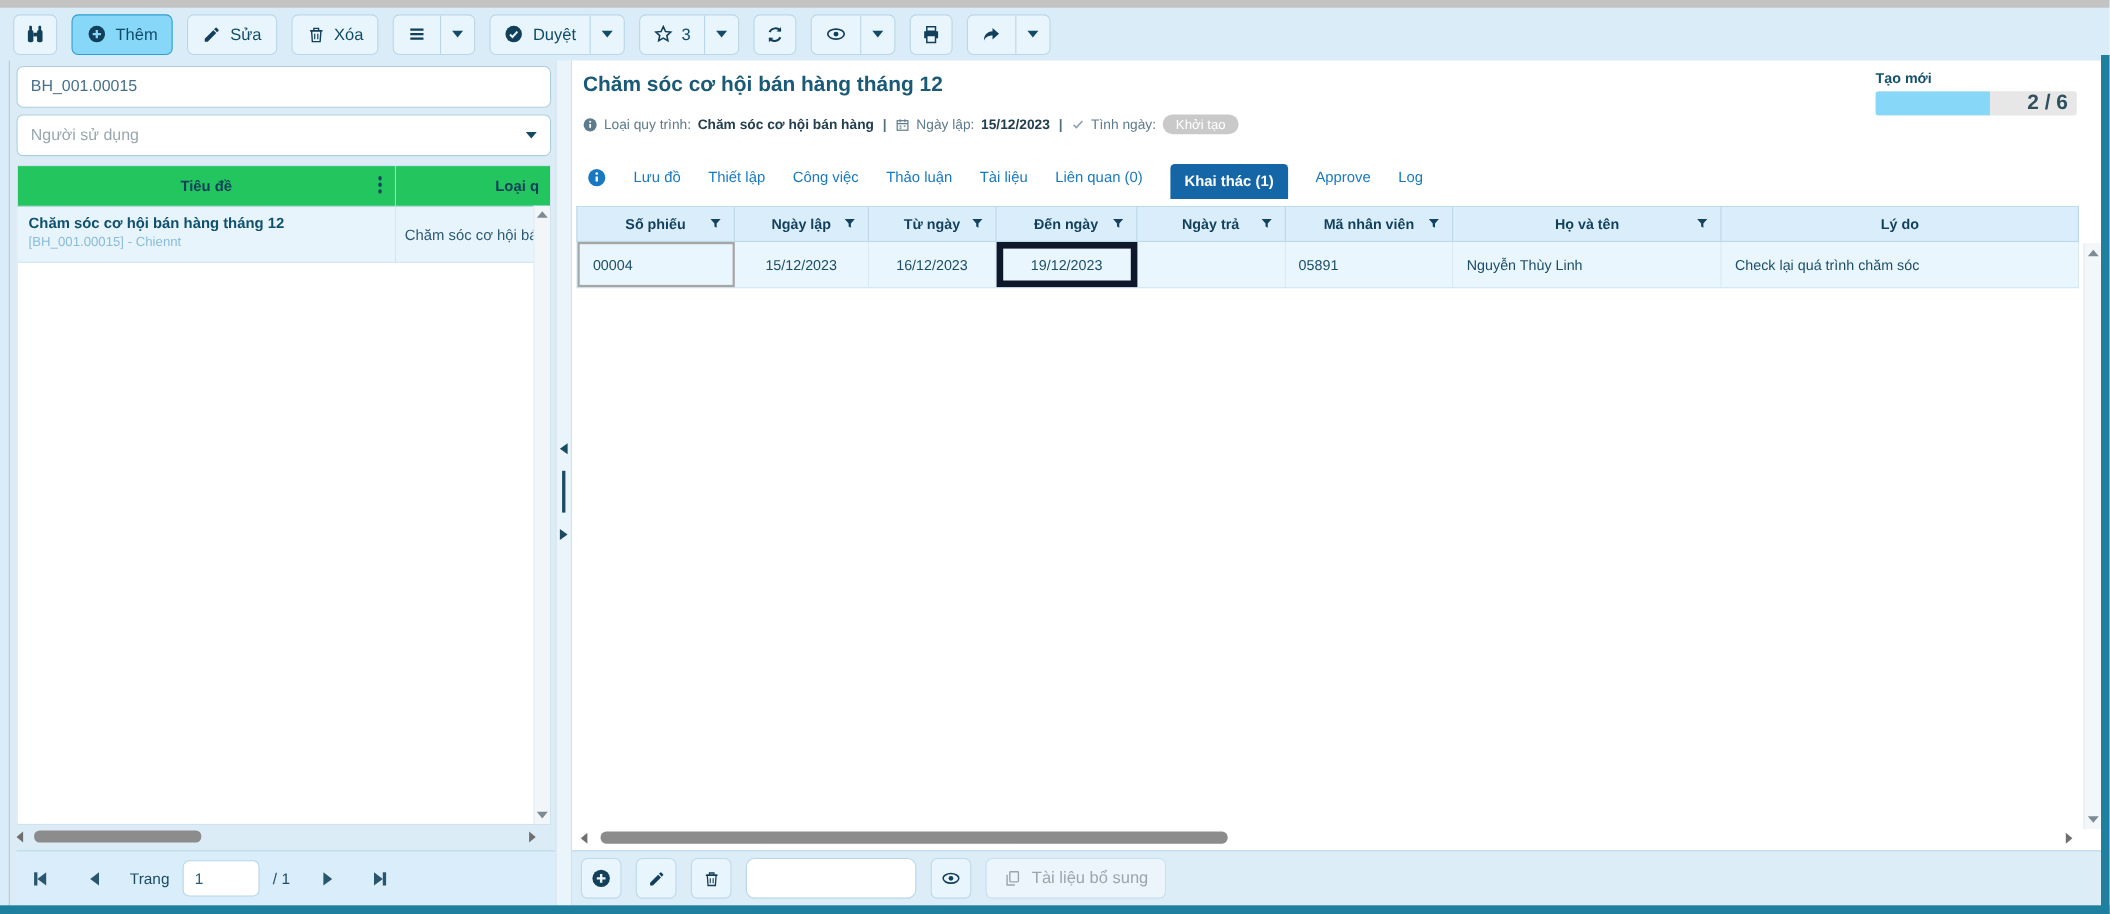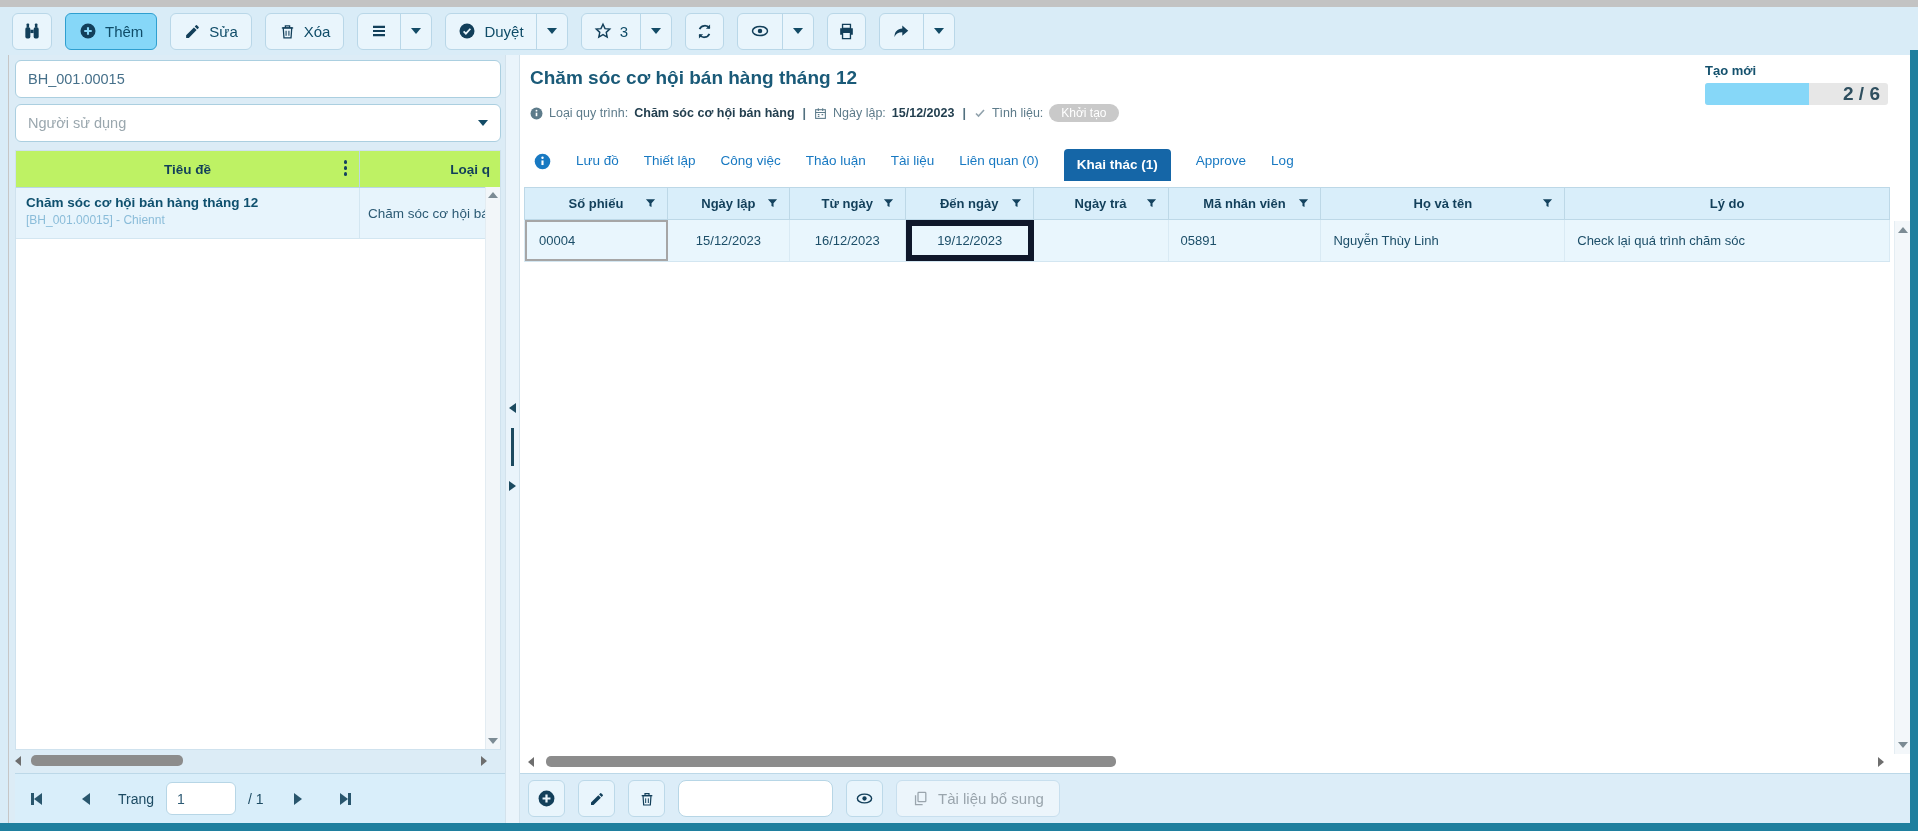--- a/index.html
+++ b/index.html
@@ -46,21 +46,21 @@
               border:1px solid #abcfe0; border-radius:6px; padding:0 12px;
               font-size:14.5px; color:#46708a; outline:none;
               font-family:"Liberation Sans","DejaVu Sans",sans-serif; }
   .lp-input::placeholder { color:#9aa7ae; }
   .lp-select { position:relative; margin-top:6px; }
   .lp-select .caret-box { position:absolute; right:2px; top:2px; bottom:2px; width:32px;
                           display:flex; align-items:center; justify-content:center;
                           background:#fff; border-radius:0 5px 5px 0; cursor:pointer; }
   .lp-list { margin-top:8px; height:600px; background:#fff; border:1px solid #cfe2ee;
              box-sizing:border-box; position:relative; overflow:hidden; }
-  .lp-header { height:36px; display:flex; background:#bef264; border-bottom:1px solid #b9d6e6; }
+  .lp-header { height:36px; display:flex; background:#22c55e; border-bottom:1px solid #b9d6e6; }
   .lp-h-col1 { width:344px; position:relative; display:flex; align-items:center; justify-content:center;
                border-right:1px solid #bcd6e5; font-size:13.5px; font-weight:bold; color:#123f5a; box-sizing:border-box; }
   .lp-h-col2 { flex:1; display:flex; align-items:center; justify-content:flex-end; padding-right:10px;
                font-size:13.5px; font-weight:bold; color:#123f5a; overflow:hidden; white-space:nowrap; }
   .dots3 { position:absolute; right:12px; top:9px; display:flex; flex-direction:column; gap:2.5px; cursor:pointer; }
   .dots3 i { width:3.5px; height:3.5px; background:#14435f; border-radius:50%; }
   .lp-row { height:50px; display:flex; background:#e7f4fc; border-bottom:1px solid #d3e6f1; cursor:pointer; }
   .lp-r-col1 { width:344px; box-sizing:border-box; border-right:1px solid #d3e6f1; padding:7px 10px 0; }
   .lp-r-title { font-size:13.5px; font-weight:bold; color:#0f506e; white-space:nowrap; overflow:hidden; }
   .lp-r-sub { font-size:12px; color:#8abcd9; margin-top:3px; }
@@ -376,21 +376,21 @@
             </svg>
         </span>
         <span>Ngày lập:</span>
         <b>15/12/2023</b>
         <span class="sep">|</span>
         <span class="ico" style="color:#91a2ac">
           <svg width="12" height="12" viewBox="0 0 24 24" fill="none" stroke="currentColor" stroke-width="3.2">
               <path d="M4 13l5 5L20 6"></path>
             </svg>
         </span>
-        <span>Tình liệu:</span>
+        <span>Tình ngày:</span>
         <span class="badge">Khởi tạo</span>
       </div>
       <div class="mp-progress">
         <div class="plabel">Tạo mới</div>
         <div class="ptrack">
           <div class="pfill"></div>
           <span class="ptext">2 / 6</span>
         </div>
       </div>
     </div>

